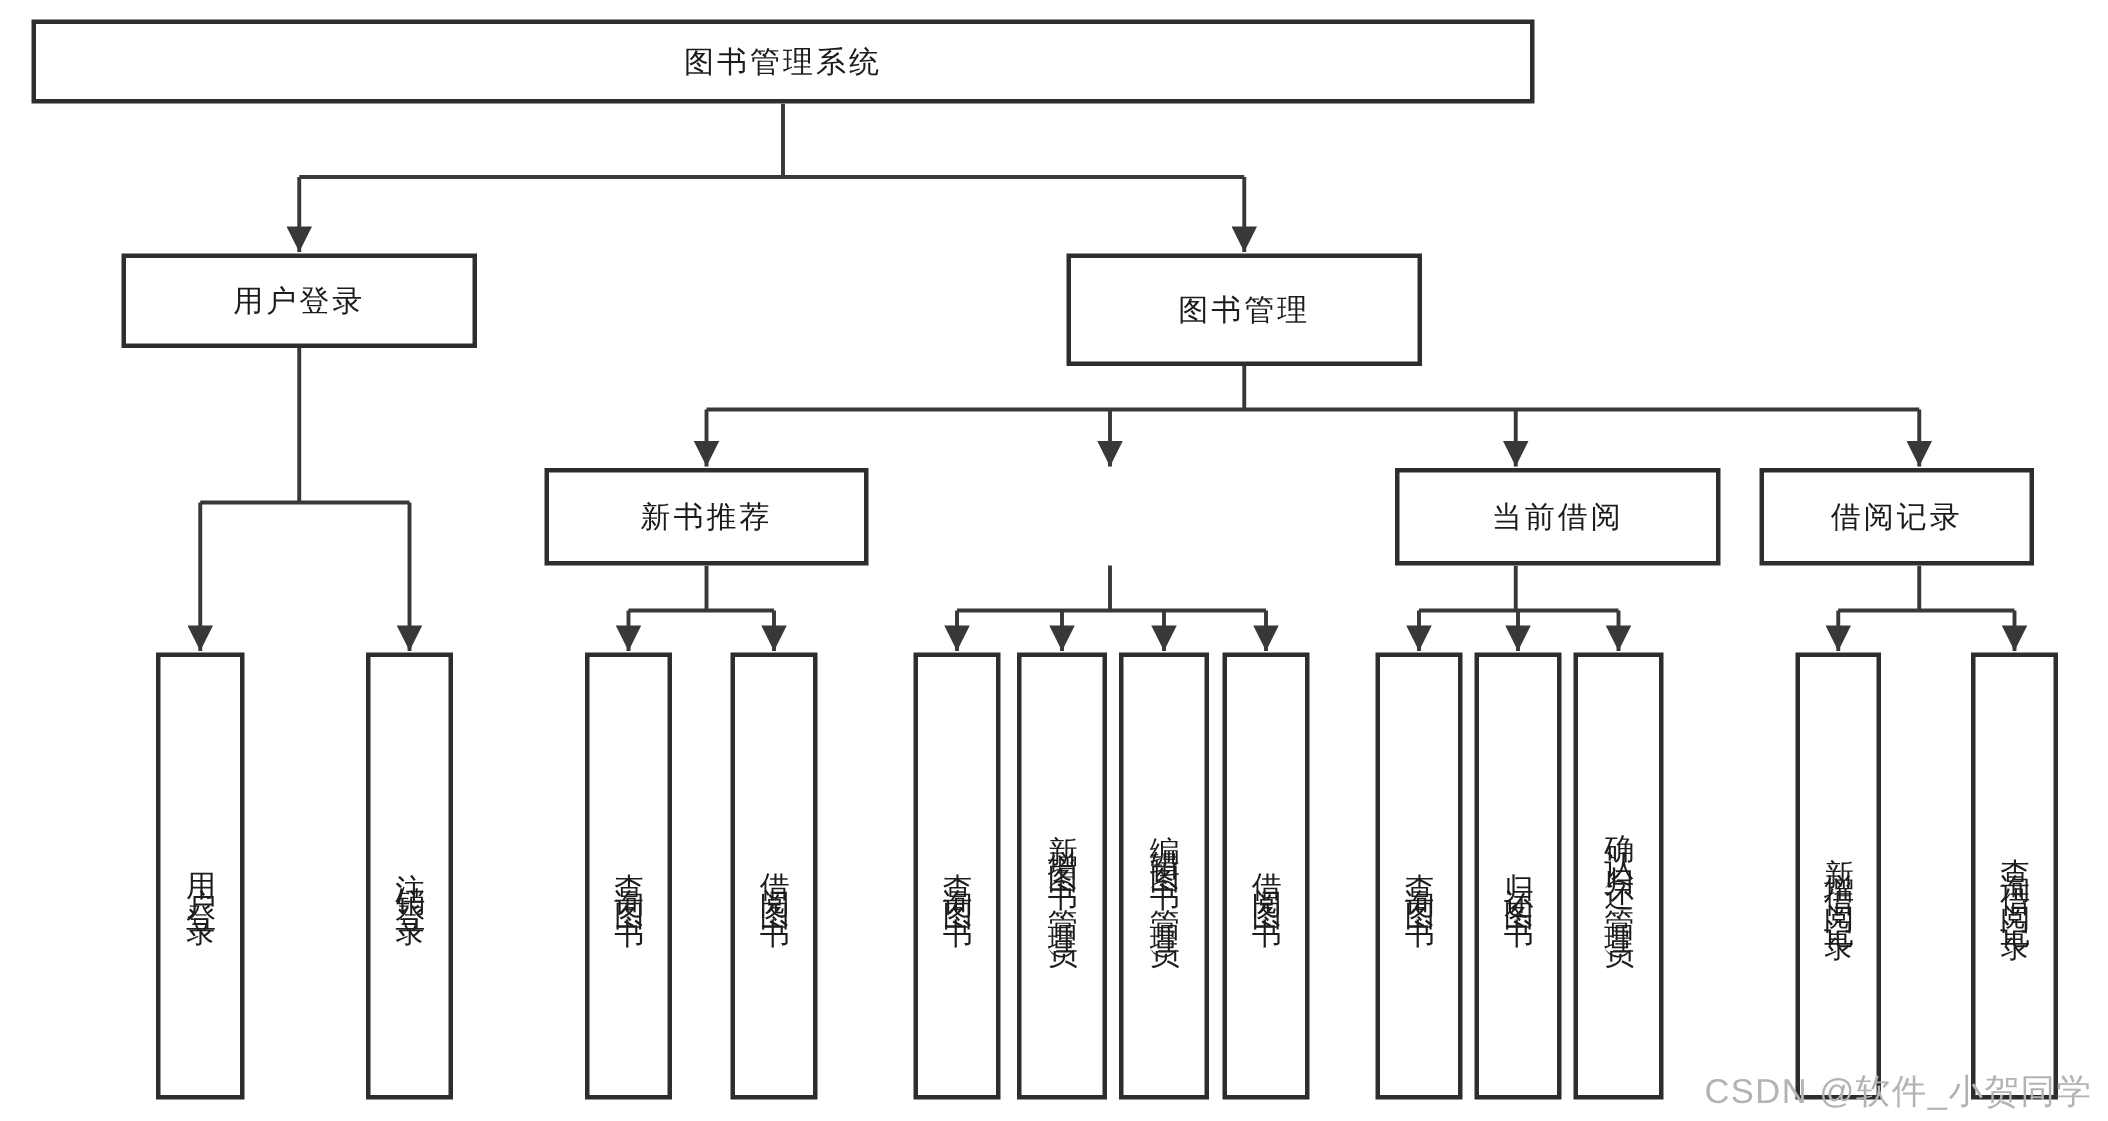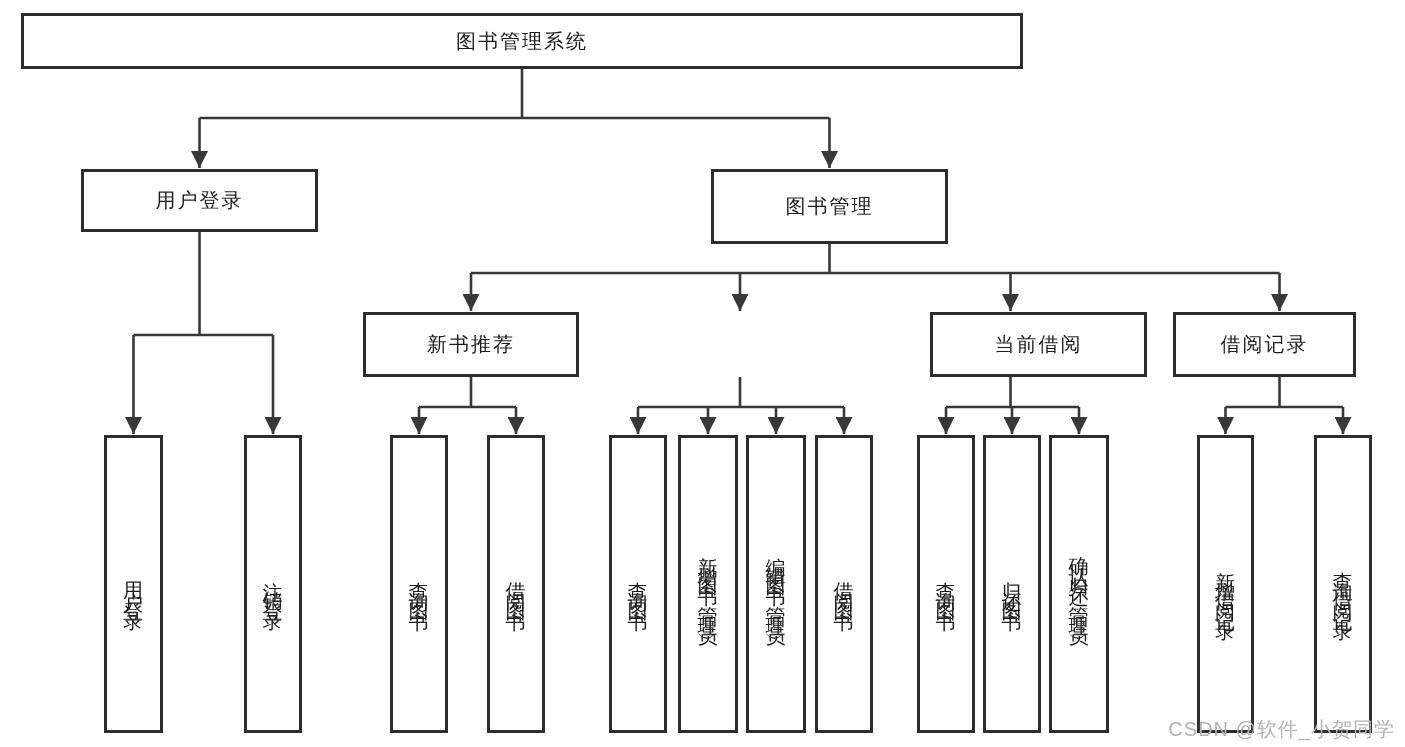--- a/index.html
+++ b/index.html
@@ -65,21 +65,21 @@
   .lf-8  { left: 815px; }
   .lf-9  { left: 917px; }
   .lf-10 { left: 983px; }
   .lf-11 { left: 1049px; width: 60px; }
   .lf-12 { left: 1197px; width: 57px; }
   .lf-13 { left: 1314px; }
   .watermark {
     position: absolute;
     right: 10px;
     bottom: 4px;
-    font-size: 20px;
+    font-size: 23px;
     letter-spacing: 1px;
     color: #b3b3b3;
     z-index: 5;
     white-space: nowrap;
   }
   line { stroke: #383838; stroke-width: 2.6; }
 </style>
 </head>
 <body>
 

